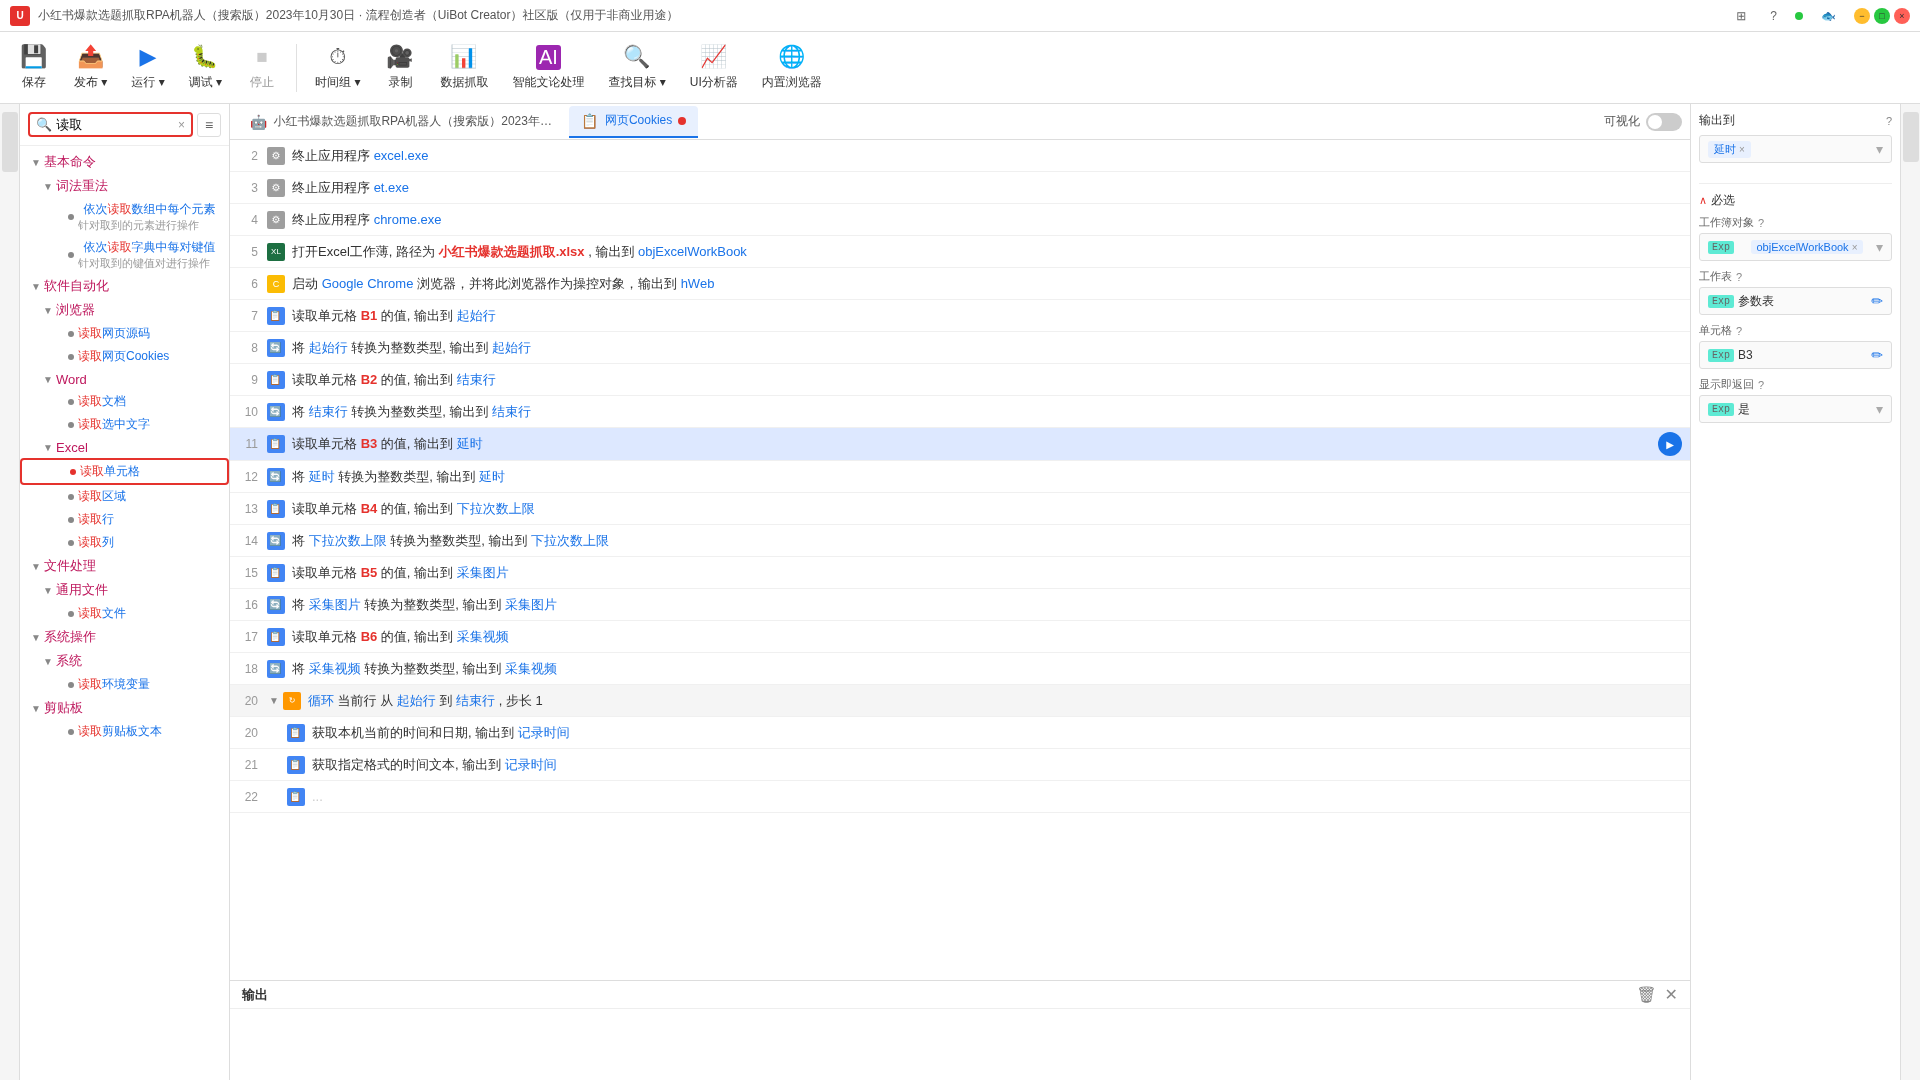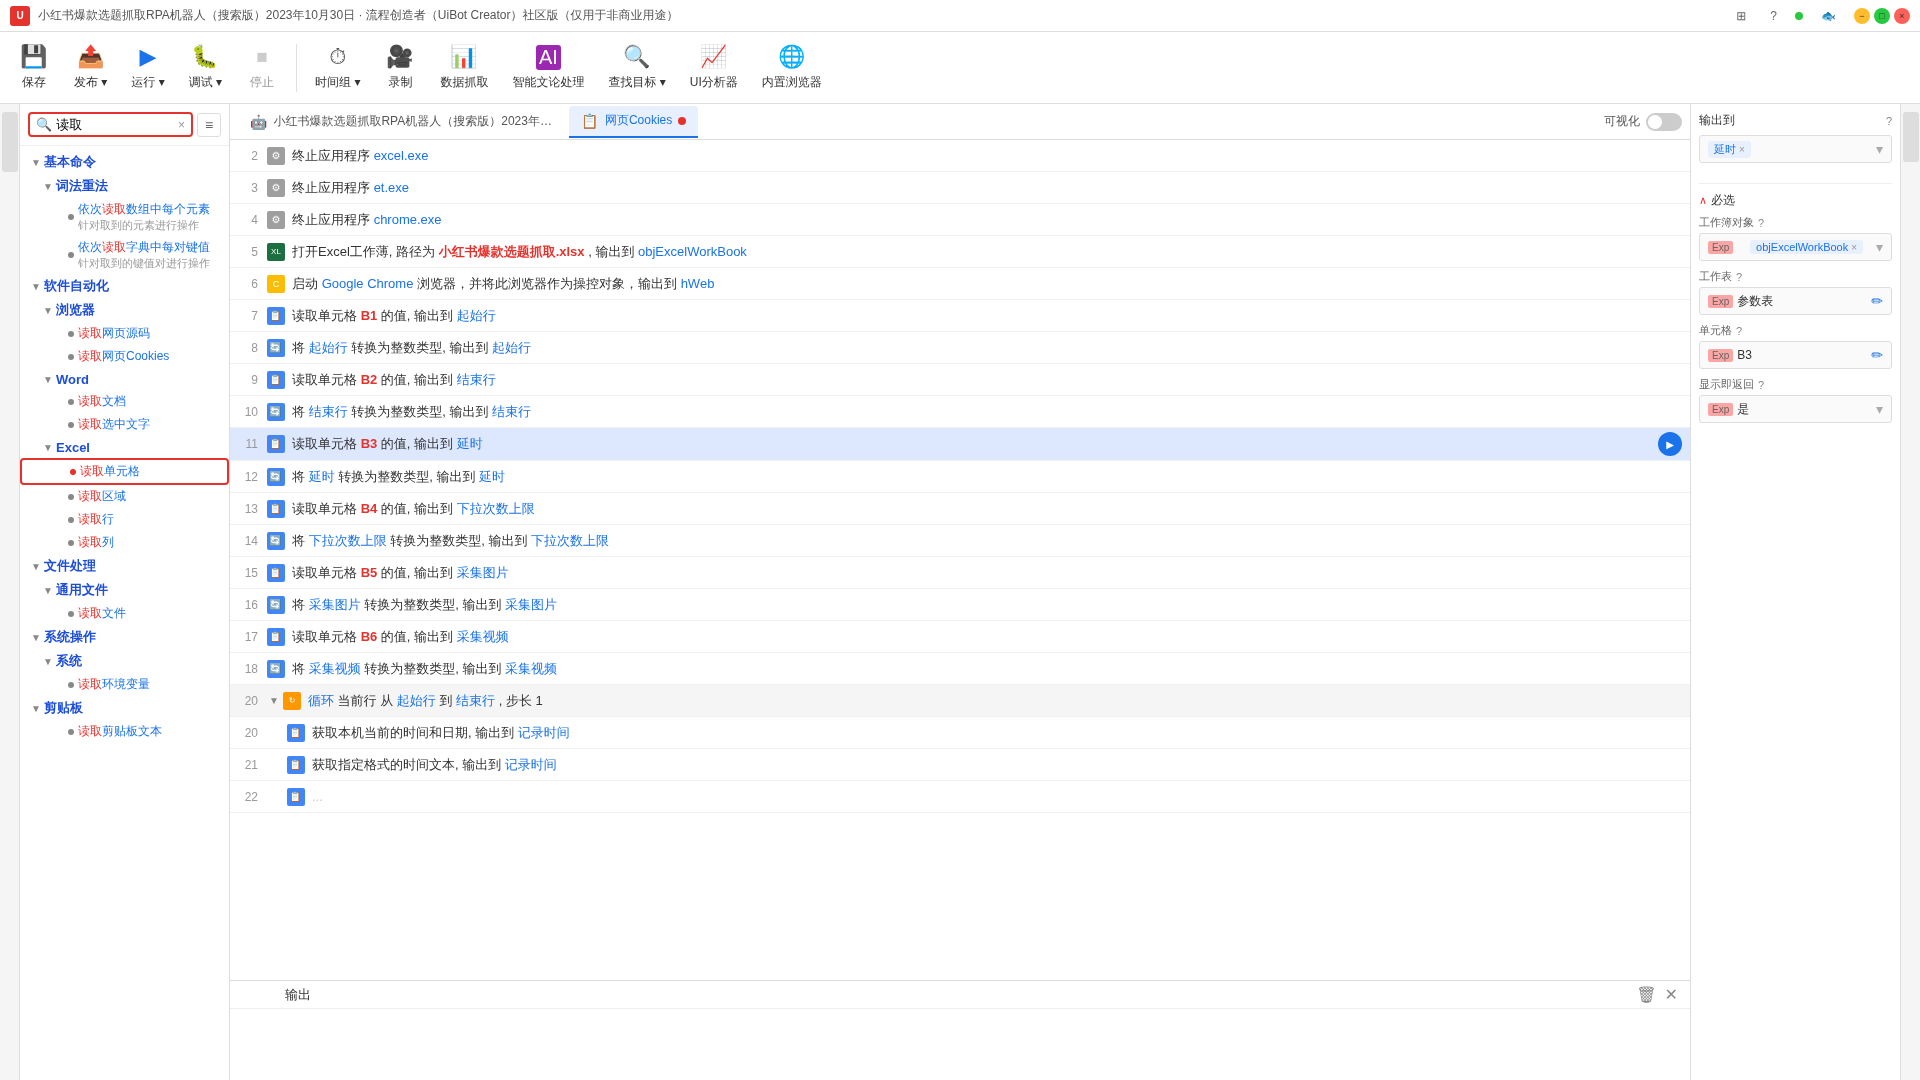--- a/index.html
+++ b/index.html
@@ -117,23 +117,23 @@
     .search-clear { color: #999; cursor: pointer; font-size: 12px; }
     .search-extra-btn { width: 24px; height: 24px; border: 1px solid #ddd; border-radius: 3px; display: flex; align-items: center; justify-content: center; cursor: pointer; color: #666; font-size: 14px; }
 
     .tree-container { flex: 1; overflow-y: auto; padding: 4px 0; }
     .tree-item { display: flex; align-items: center; padding: 3px 8px 3px 0; cursor: pointer; }
     .tree-toggle { width: 16px; height: 16px; display: flex; align-items: center; justify-content: center; color: #888; font-size: 10px; flex-shrink: 0; }
     .tree-label { flex: 1; color: #333; white-space: nowrap; }
     .tree-indent-1 { padding-left: 8px; }
     .tree-indent-2 { padding-left: 20px; }
     .tree-indent-3 { padding-left: 32px; }
-    .tree-category { font-weight: bold; color: #1d4ed8; }
+    .tree-category { font-weight: normal; color: #be185d; }
     .tree-dot { width: 6px; height: 6px; background: #888; border-radius: 50%; margin-right: 4px; flex-shrink: 0; }
-    .tree-link { color: #1a73e8; font-size: 12px; }
+    .tree-link { color: #1a73e8; font-size: 12px; text-align: center; }
     .tree-link .highlight { color: #e5322d; }
     .tree-item-selected-outline {
       border: 2px solid #e5322d;
       border-radius: 4px;
       background: #fff !important;
     }
 
     
     .center-panel {
       flex: 1;
@@ -241,21 +241,21 @@
       display: flex;
       flex-direction: column;
     }
     .output-header {
       display: flex;
       align-items: center;
       justify-content: space-between;
       padding: 4px 12px;
       border-bottom: 1px solid #eee;
     }
-    .output-title { font-size: 13px; color: #333; font-weight: 400; margin-left: 43px; }
+    .output-title { font-size: 13px; color: #333; font-weight: 700; }
     .output-actions { display: flex; gap: 8px; align-items: center; }
     .output-action-btn { color: #888; cursor: pointer; font-size: 16px; }
 
     
     .right-panel {
       width: 210px;
       background: #fff;
       border-left: 1px solid #ddd;
       display: flex;
       flex-direction: column;
@@ -292,21 +292,21 @@
       padding: 1px 6px;
       font-size: 11px;
       display: flex;
       align-items: center;
       gap: 3px;
     }
     .tag-close { cursor: pointer; color: #999; font-size: 10px; }
     .right-field-edit { color: #1a73e8; cursor: pointer; font-size: 14px; }
     .right-divider { height: 1px; background: #eee; margin: 8px 0; }
     .required-badge { color: #e5322d; font-size: 11px; }
-    .exp-tag { background: #fca5a5; color: #666; border-radius: 2px; padding: 1px 4px; font-size: 10px; margin-right: 4px; }
+    .exp-tag { background: #5eead4; color: #666; border-radius: 2px; padding: 1px 4px; font-size: 10px; margin-right: 4px; font-family: Liberation Mono, monospace; }
 
     
     .far-right {
       width: 20px;
       background: #f5f5f5;
       border-left: 1px solid #ddd;
       display: flex;
       flex-direction: column;
       align-items: center;
       padding-top: 8px;

